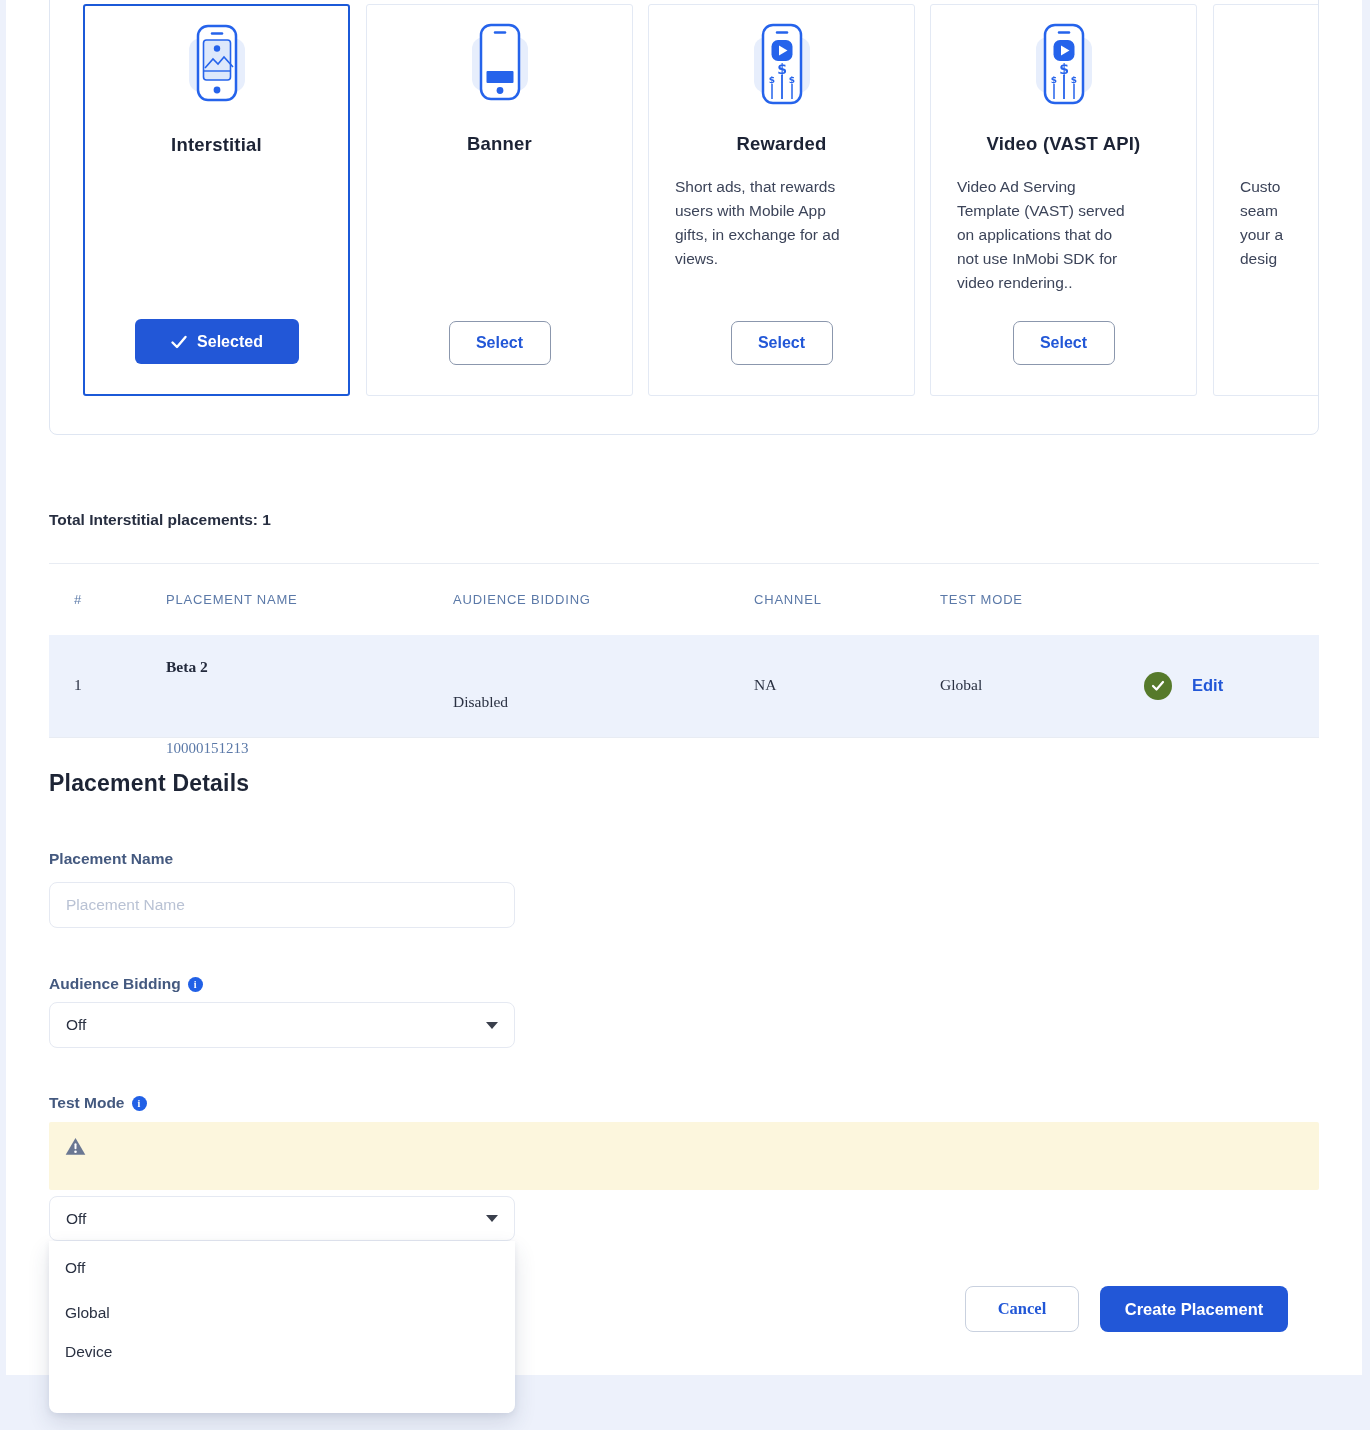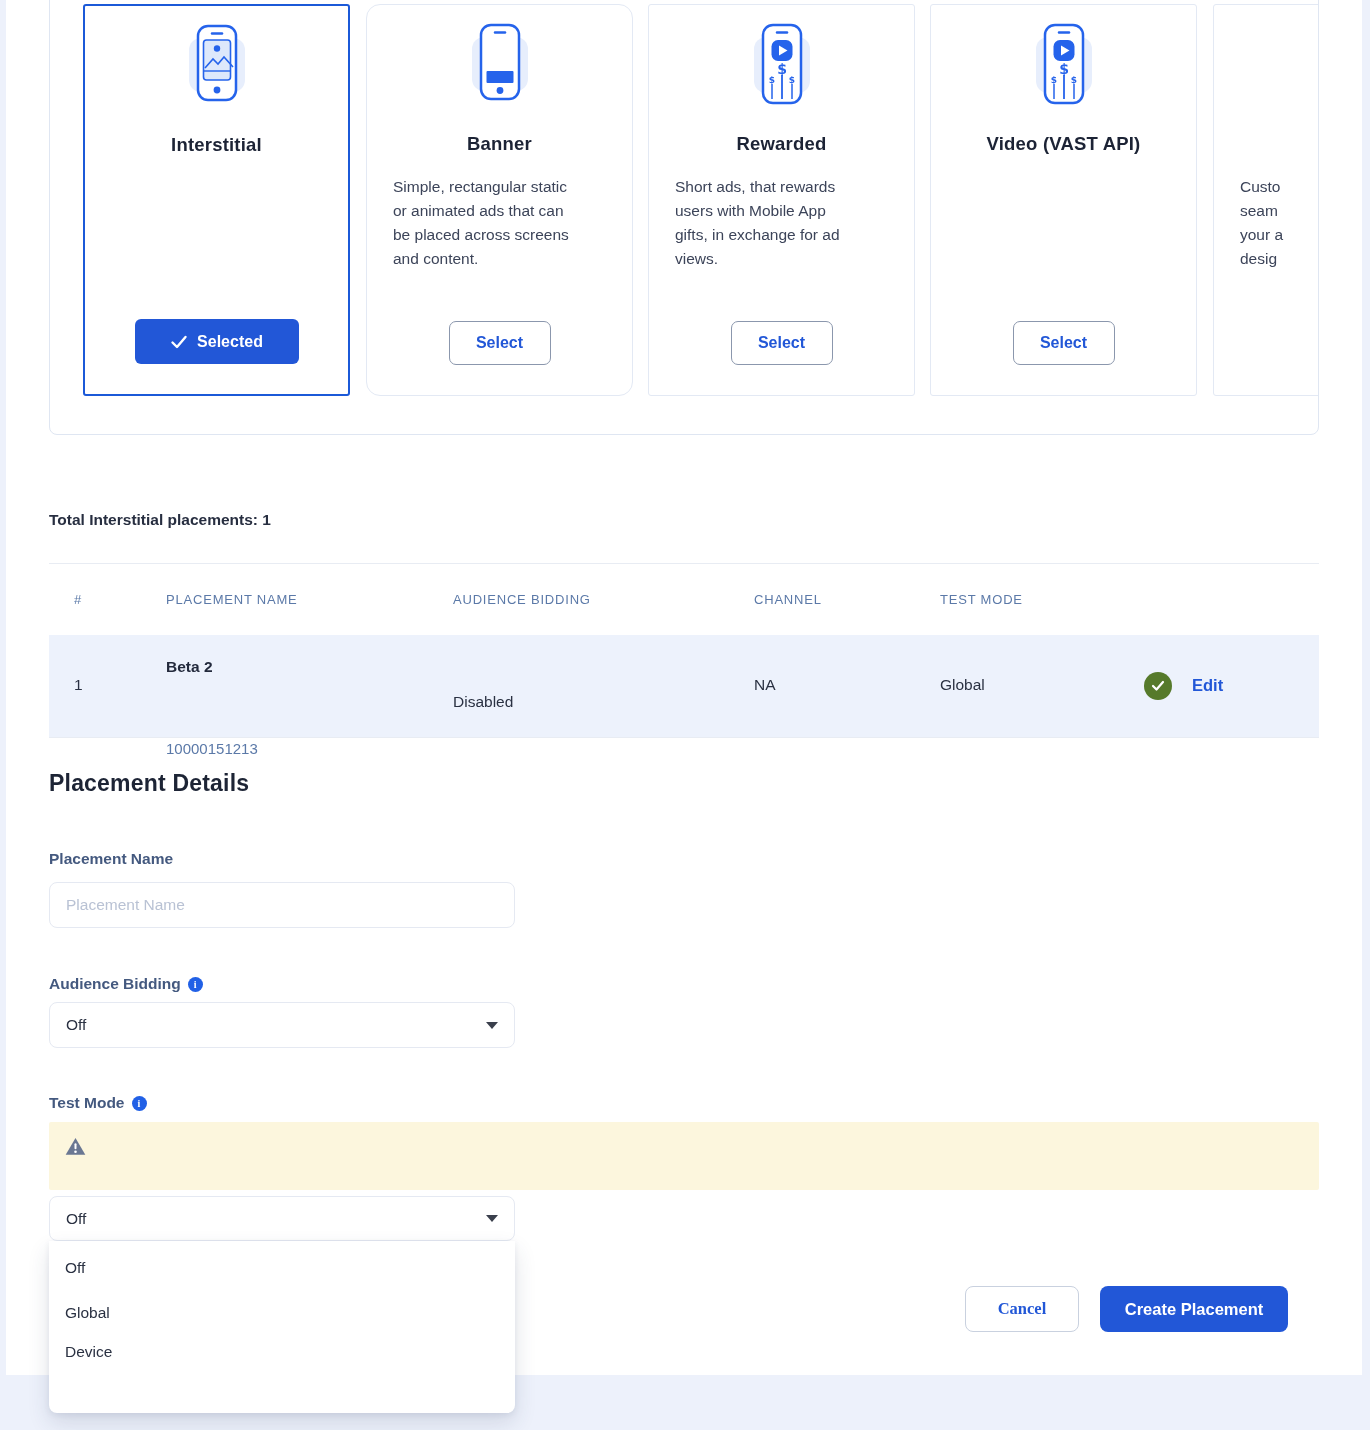--- a/index.html
+++ b/index.html
@@ -51,21 +51,21 @@
   }
 
   
   .total-label { left:49px; top:511px; font-size:15.5px; font-weight:700; color:#272e40; z-index:2; }
   .tbl-head { left:49px; top:563px; width:1270px; height:72px; border-top:1px solid #e8ecf3; z-index:2; }
   .tbl-head span {
     position:absolute; top:28px; font-size:13px; font-weight:500;
     color:#5b79a8; letter-spacing:.8px;
   }
   .tbl-row { left:49px; top:635px; width:1270px; height:103px; background:#edf2fc; border-bottom:1px solid #e8ecf3; z-index:2; }
-  .cell { position:absolute; font-size:15.5px; color:#2a3142; font-weight:500; }
+  .cell { position:absolute; font-size:15.5px; color:#2a3142; font-weight:500;font-family:Liberation Serif, serif; }
   .row-name { font-weight:700; color:#232a3c; }
   .row-id { font-size:15px; color:#5b79a8; font-weight:400;margin-top:47px; }
   .check-circle {
     position:absolute; left:1095px; top:37px; width:28px; height:28px;
     border-radius:50%; background:#567a2b; display:flex; align-items:center; justify-content:center;
   }
   .edit-link { position:absolute; left:1143px; top:41px; font-size:16.5px; font-weight:700; color:#2257d7; cursor:pointer; }
 
   
   .section-heading { left:49px; top:770px; font-size:23px; font-weight:700; color:#1d2435; z-index:2; letter-spacing:.2px; }
@@ -137,36 +137,32 @@
     <button class="btn-selected">
       <span style="display:flex;">
         <svg width="18" height="16" viewBox="0 0 18 16">
             <polyline points="2.5,8.5 7,13 15.5,3" fill="none" stroke="#ffffff" stroke-width="2.4" stroke-linecap="round" stroke-linejoin="round"></polyline>
           </svg>
       </span>
       <span>Selected</span>
     </button>
   </div>
 
-  <div class="card" style="left:316px;border-radius:14px;">
+  <div class="card" style="left:316px;">
     <div class="card-icon">
       <svg width="76" height="92" viewBox="0 0 76 92">
         <rect x="10" y="18" width="38" height="54" rx="12" fill="#e7eefc"></rect>
         <rect x="28" y="18" width="38" height="54" rx="12" fill="#e7eefc"></rect>
         <rect x="19" y="6" width="38" height="74" rx="10" fill="#ffffff" stroke="#2563eb" stroke-width="2.5"></rect>
         <line x1="33" y1="13.5" x2="43" y2="13.5" stroke="#2563eb" stroke-width="2.5" stroke-linecap="round"></line>
         <rect x="24.5" y="52" width="27" height="12" fill="#2563eb" rx="1"></rect>
         <circle cx="38" cy="71.5" r="3.4" fill="#2563eb"></circle>
       </svg>
     </div>
     <div class="card-title">Banner</div>
-    <div class="card-desc">Simple, rectangular static
-or animated ads that can
-be placed across screens
-and content.</div>
     <button class="btn-select">Select</button>
   </div>
 
   <div class="card" style="left:598px;">
     <div class="card-icon">
       <svg width="76" height="92" viewBox="0 0 76 92">
         <rect x="10" y="18" width="38" height="56" rx="12" fill="#e7eefc"></rect>
         <rect x="28" y="18" width="38" height="56" rx="12" fill="#e7eefc"></rect>
         <rect x="19" y="6" width="38" height="78" rx="10" fill="#ffffff" stroke="#2563eb" stroke-width="2.5"></rect>
         <line x1="33" y1="13.5" x2="43" y2="13.5" stroke="#2563eb" stroke-width="2.5" stroke-linecap="round"></line>
@@ -199,20 +195,25 @@
         <path d="M35 26.5 l8.5 5 -8.5 5 z" fill="#ffffff"></path>
         <text x="38" y="55" font-size="14" font-weight="bold" fill="#2563eb" text-anchor="middle" font-family="DejaVu Sans, sans-serif">$</text>
         <line x1="38" y1="56" x2="38" y2="80" stroke="#2563eb" stroke-width="1.8"></line>
         <text x="28" y="64" font-size="9" font-weight="bold" fill="#2563eb" text-anchor="middle" font-family="DejaVu Sans, sans-serif">$</text>
         <line x1="28" y1="65" x2="28" y2="80" stroke="#2563eb" stroke-width="1.5"></line>
         <text x="48" y="64" font-size="9" font-weight="bold" fill="#2563eb" text-anchor="middle" font-family="DejaVu Sans, sans-serif">$</text>
         <line x1="48" y1="65" x2="48" y2="80" stroke="#2563eb" stroke-width="1.5"></line>
       </svg>
     </div>
     <div class="card-title">Video (VAST API)</div>
+    <div class="card-desc">Video Ad Serving
+Template (VAST) served
+on applications that do
+not use InMobi SDK for
+video rendering..</div>
     <button class="btn-select">Select</button>
   </div>
 
   <div class="card" style="left:1163px;">
     <div class="card-desc">Custo
 seam
 your a
 desig</div>
   </div>
 </div>

